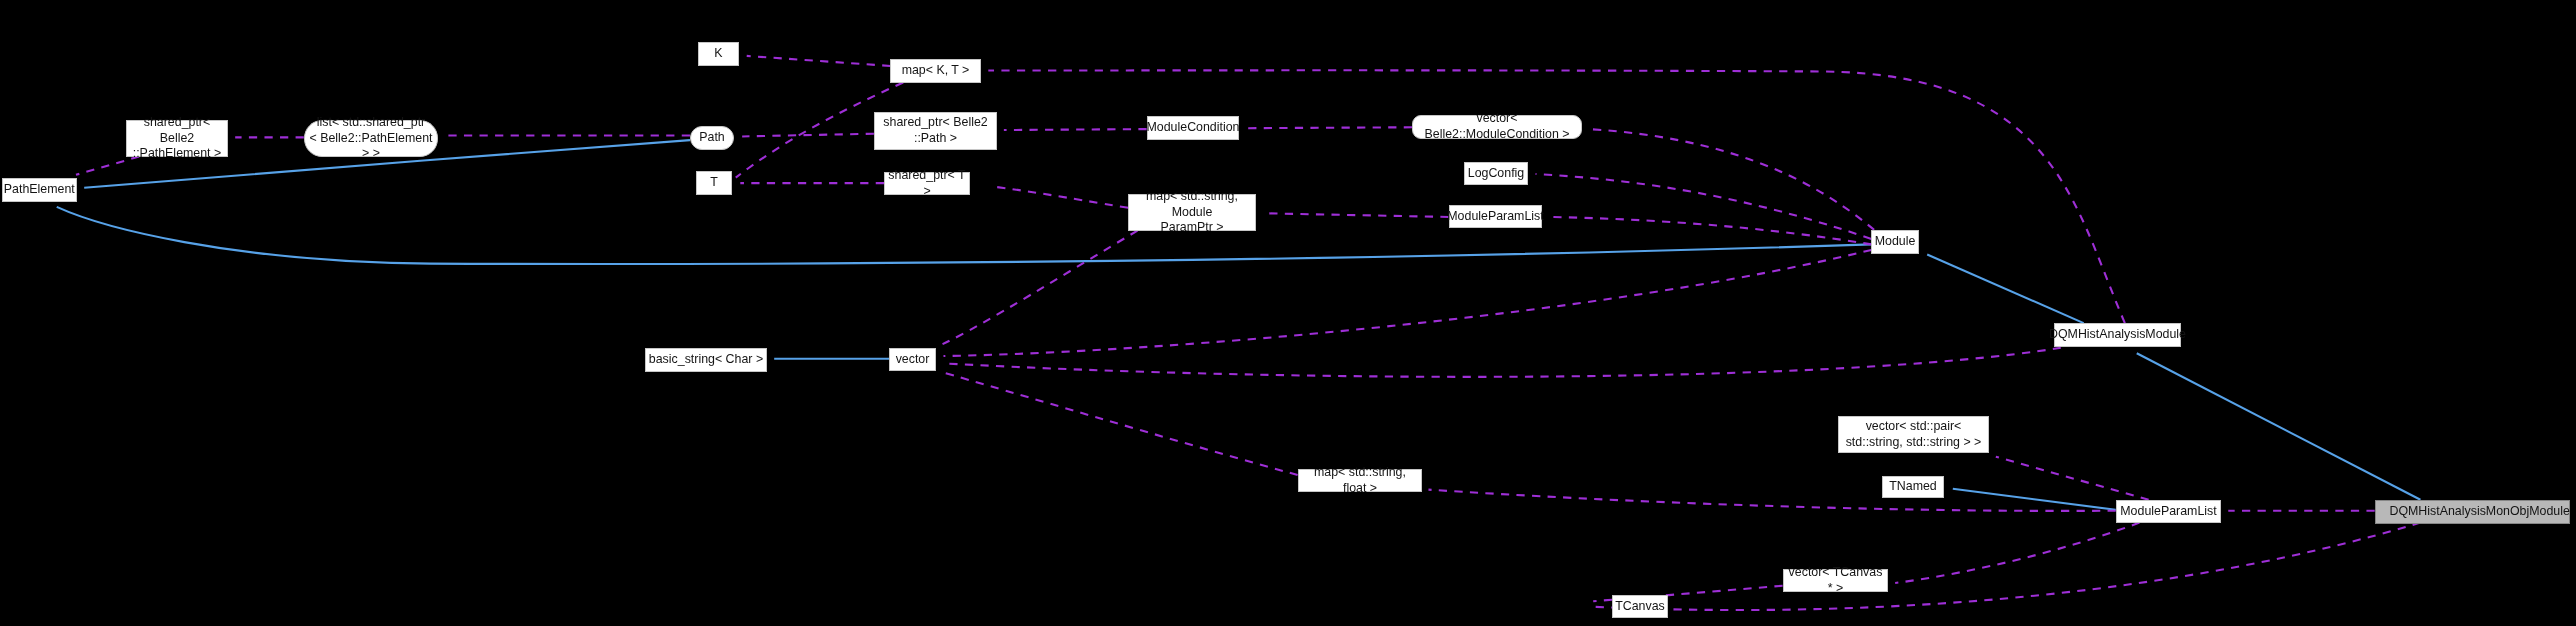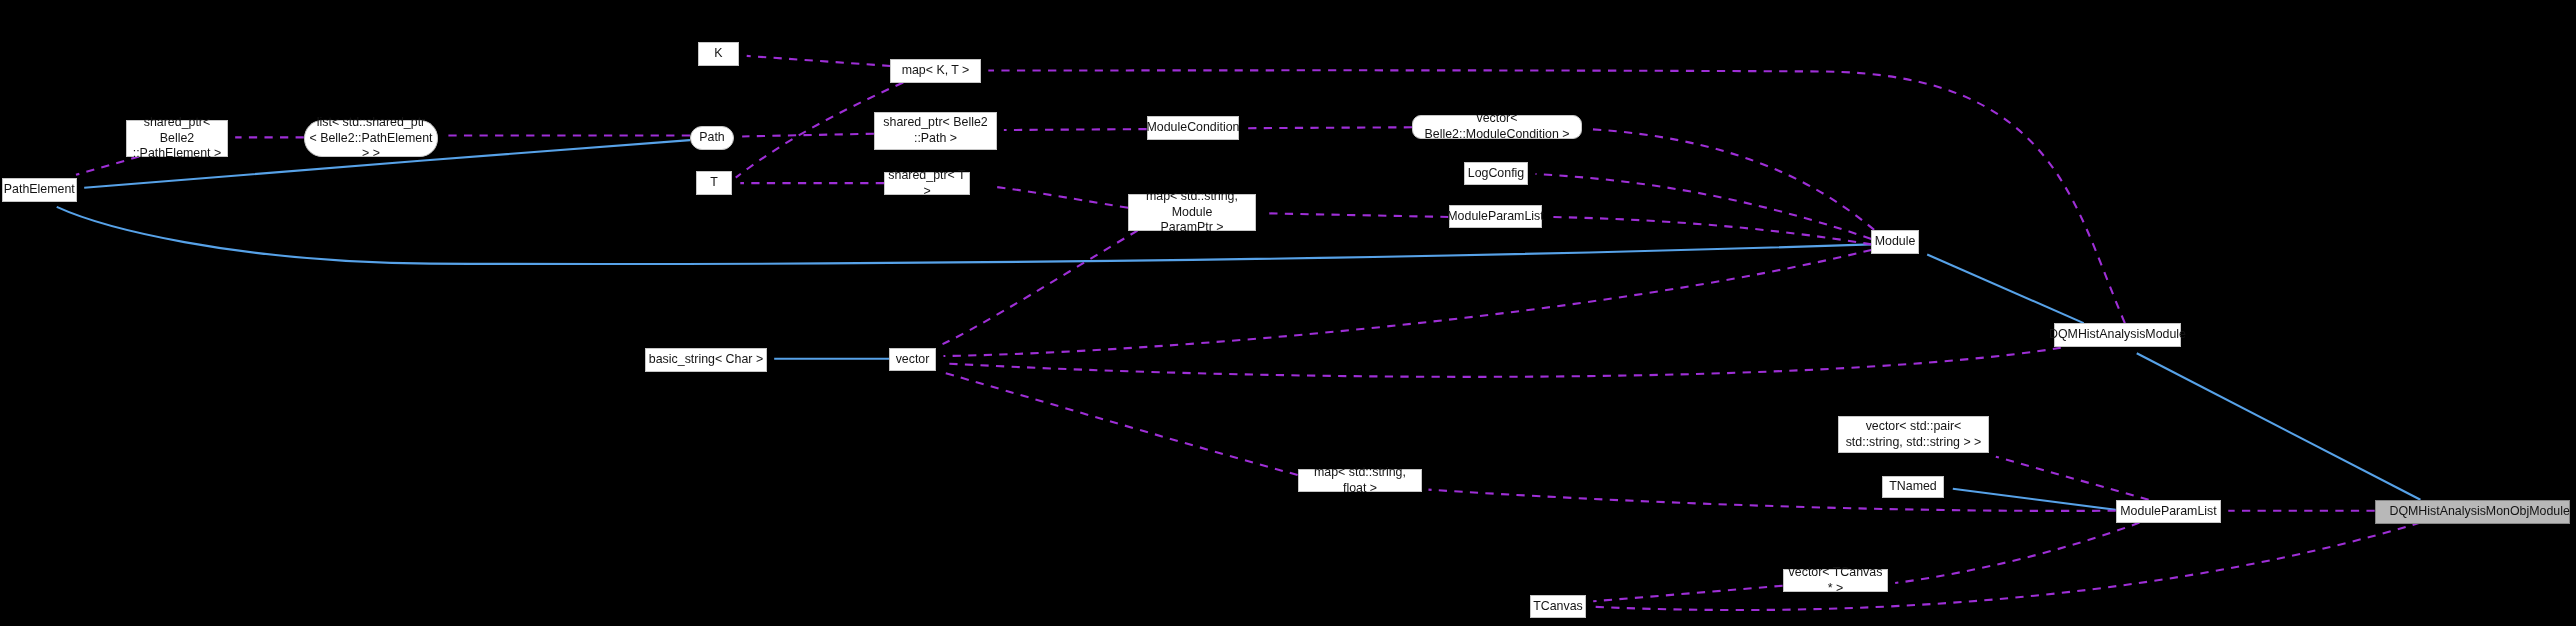--- a/index.html
+++ b/index.html
@@ -95,16 +95,16 @@
 ParamPtr &gt;</span></div>
     <div class="node" style="left: 1449px; top: 205px; width: 93px; height: 23px;"><span>ModuleParamList</span></div>
     <div class="node" style="left: 1871px; top: 230px; width: 48px; height: 24px;"><span>Module</span></div>
     <div class="node" style="left: 2054px; top: 323px; width: 127px; height: 24px; align-items: center;"><span>DQMHistAnalysisModule</span></div>
     <div class="node" style="left: 1838px; top: 416px; width: 151px; height: 37px;"><span>vector&lt; std::pair&lt;
 std::string, std::string &gt; &gt;</span></div>
     <div class="node" style="left: 1882px; top: 476px; width: 62px; height: 22px;"><span>TNamed</span></div>
     <div class="node" style="left: 2116px; top: 500px; width: 105px; height: 23px;"><span>ModuleParamList</span></div>
     <div class="node" style="left: 1298px; top: 469px; width: 124px; height: 23px;"><span>map&lt; std::string, float &gt;</span></div>
     <div class="node" style="left: 1783px; top: 569px; width: 105px; height: 23px;"><span>vector&lt; TCanvas * &gt;</span></div>
-    <div class="node" style="left: 1530px; top: 595px; width: 56px; height: 23px;"><span>TCanvas</span></div>
+    <div class="node" style="left: 1612px; top: 595px; width: 56px; height: 23px;"><span>TCanvas</span></div>
     <div class="node highlight" style="left: 2375px; top: 500px; width: 195px; height: 24px; padding-left: 17px;"><span>DQMHistAnalysisMonObjModule</span></div>
   </div>
 
 
 </body></html>

